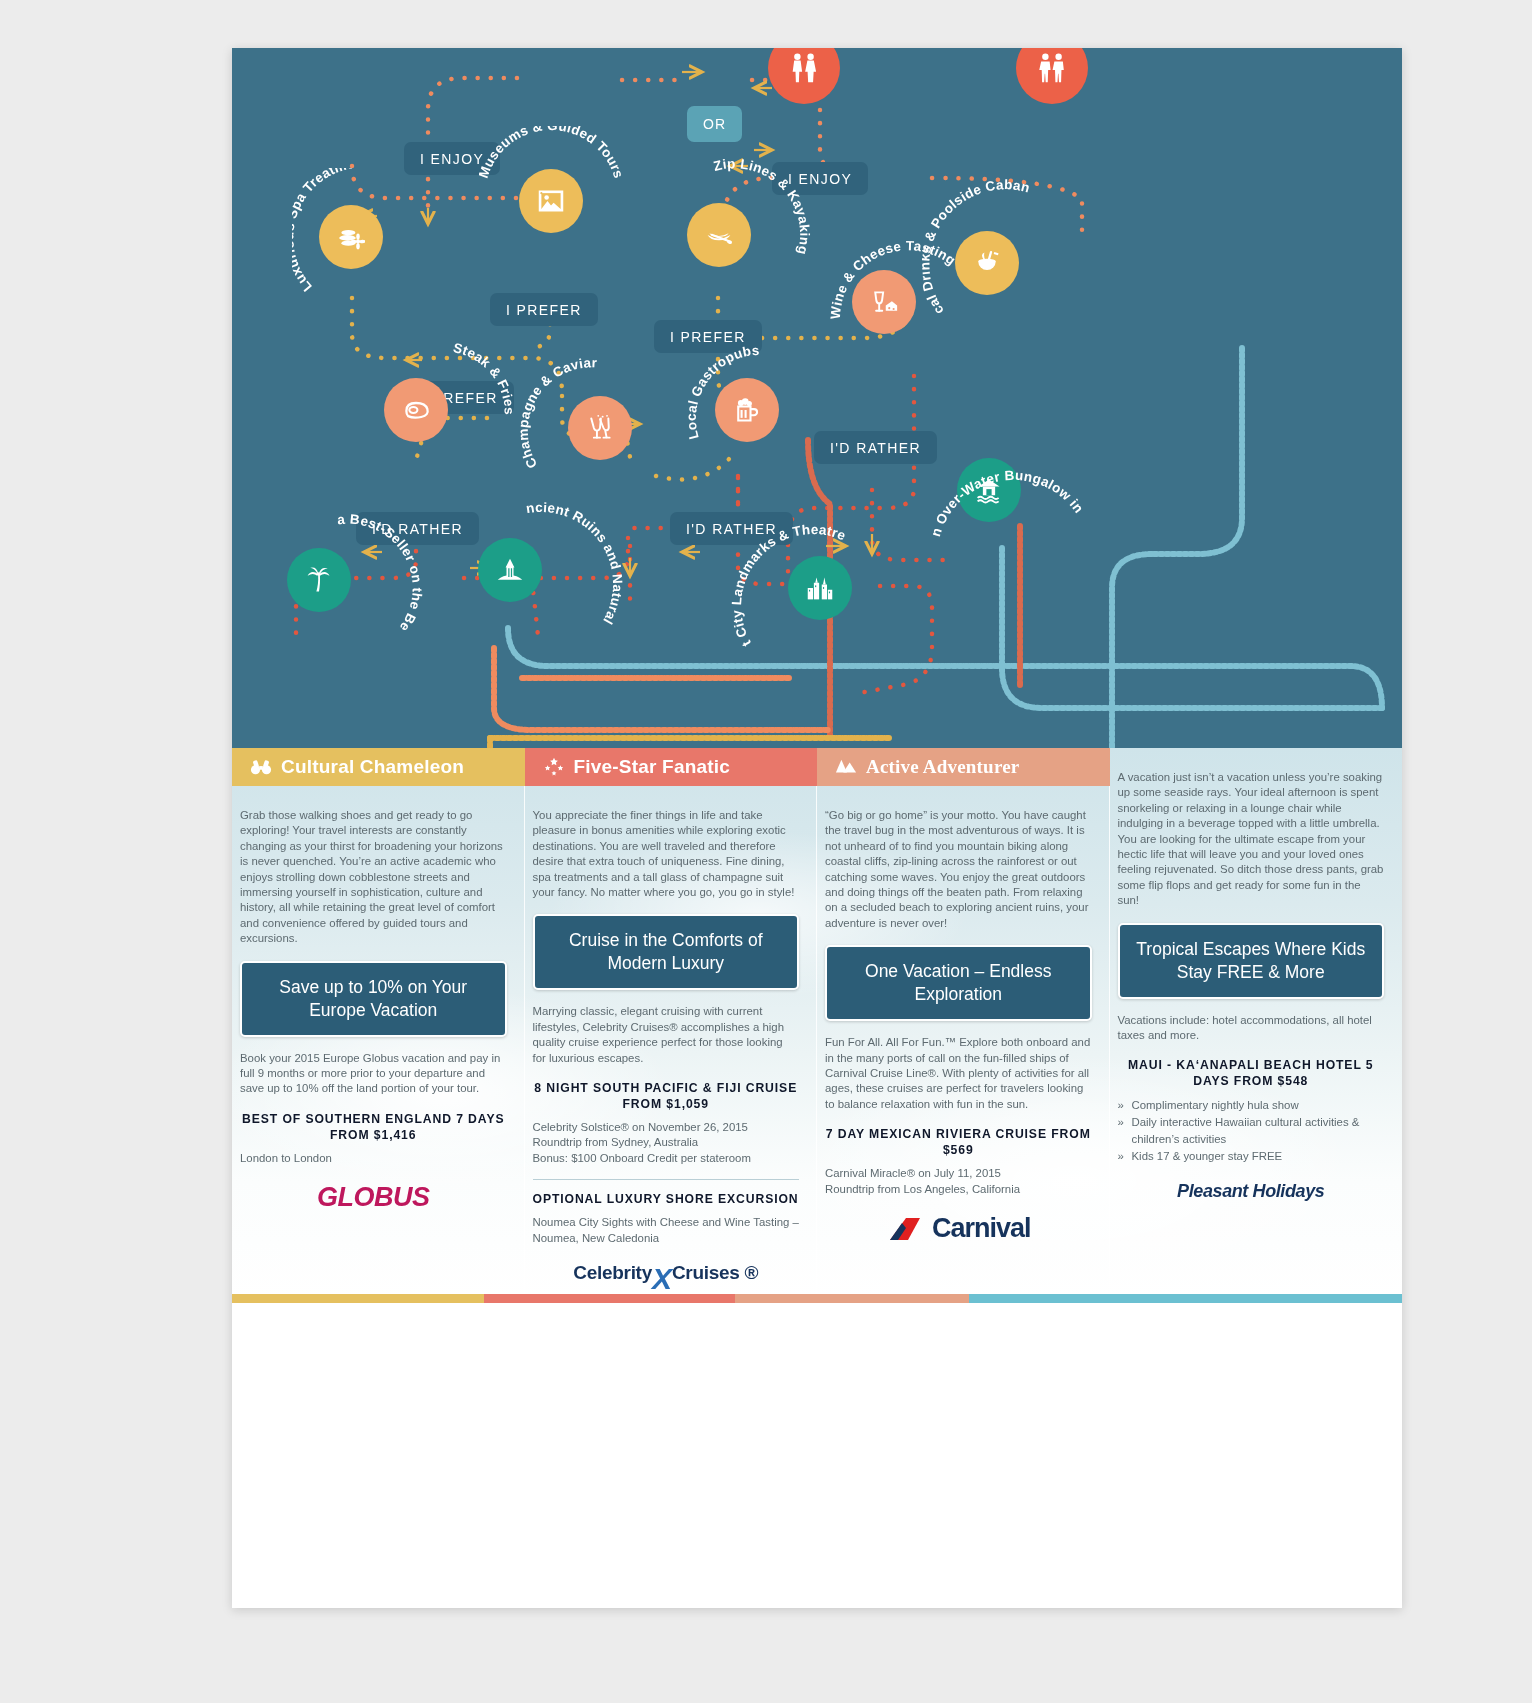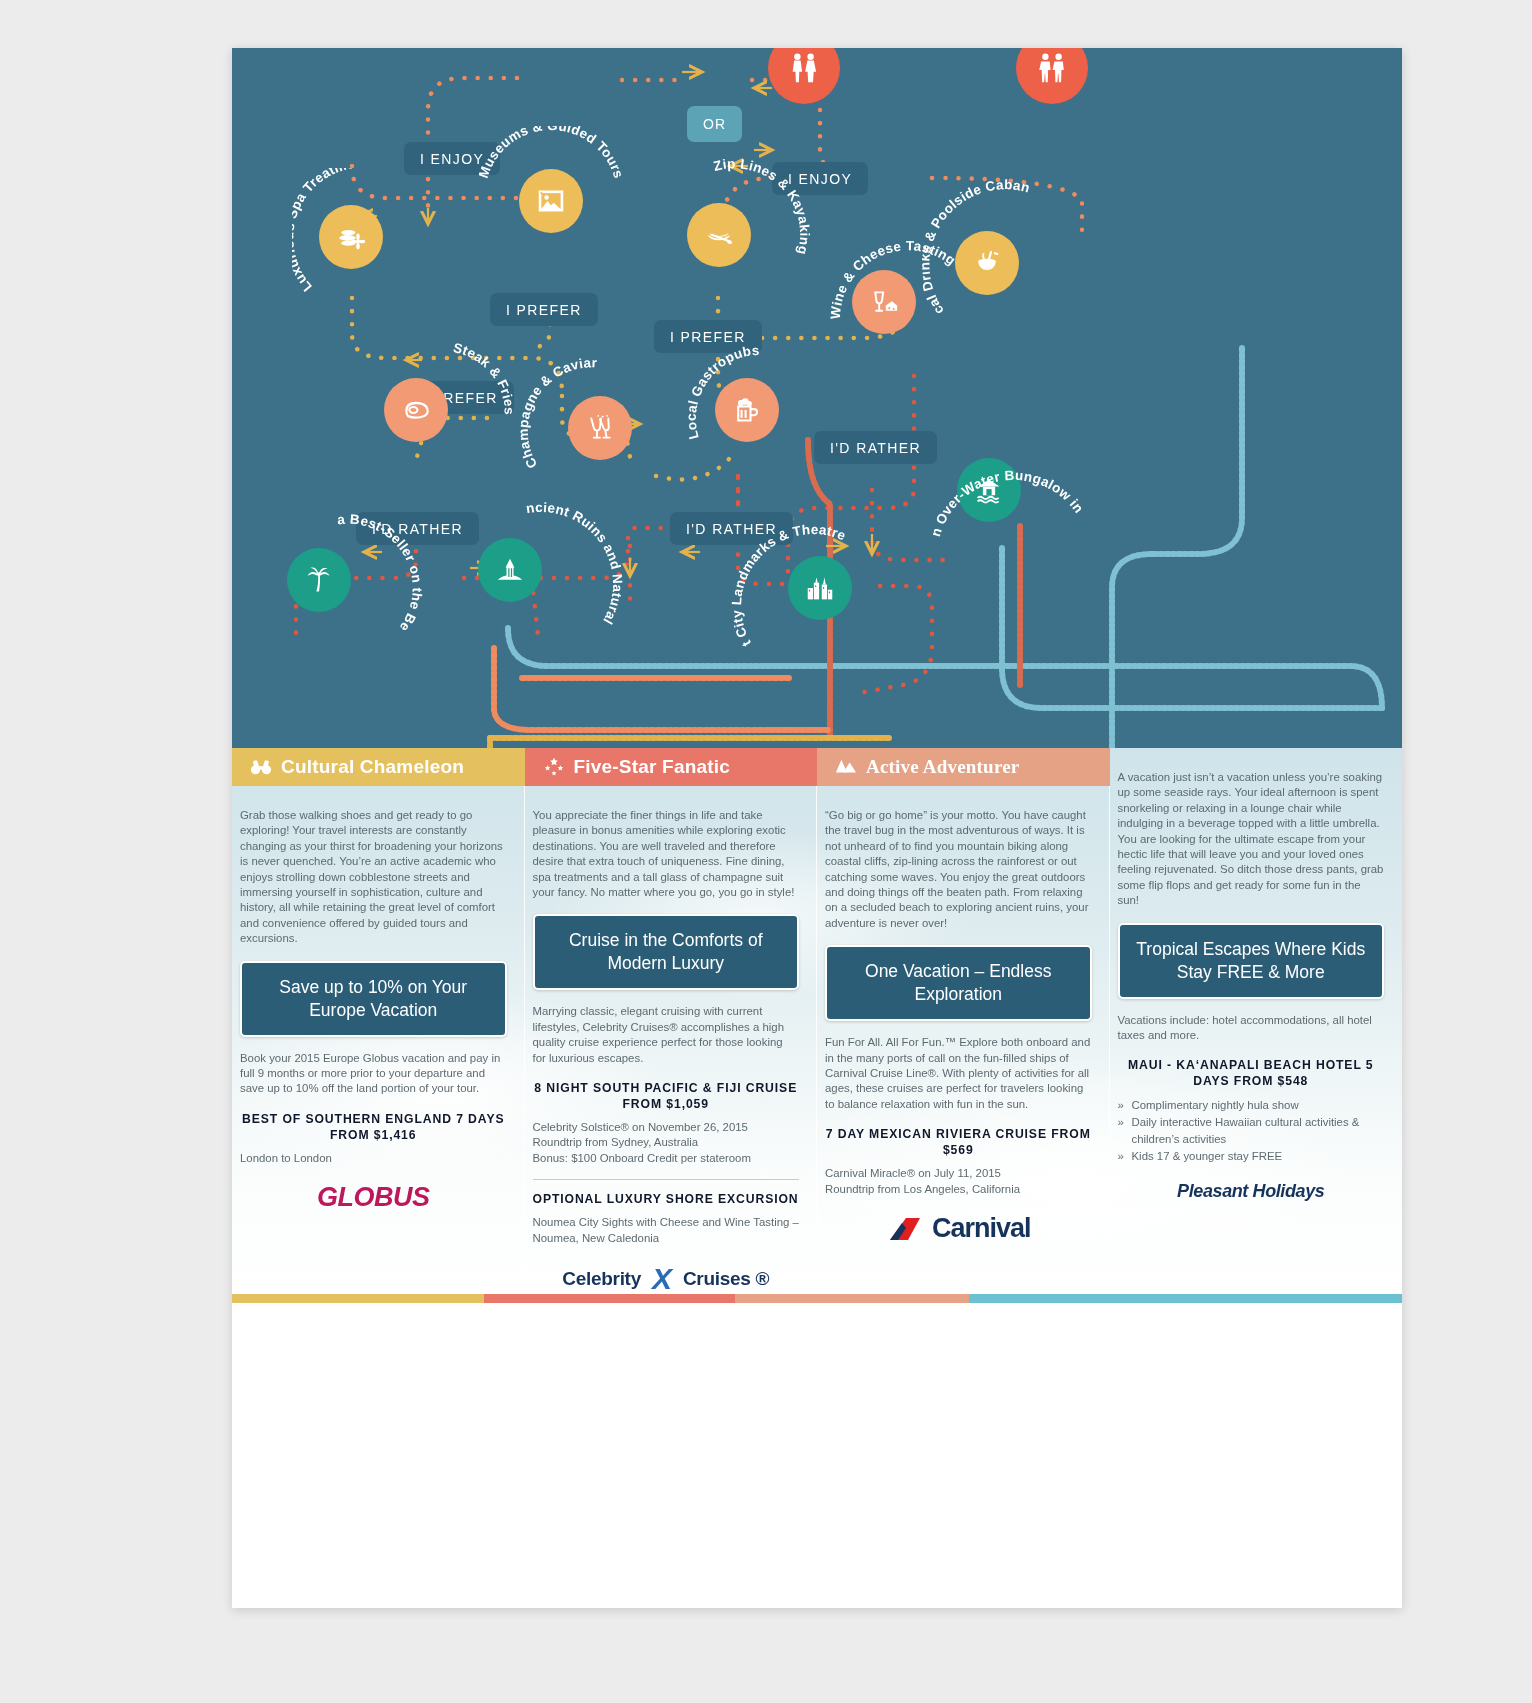--- a/index.html
+++ b/index.html
@@ -136,21 +136,21 @@
   .bullets { list-style:none; font-size:11.4px; line-height:17px; color:#5d6a70; }
   .bullets li { padding-left:14px; position:relative; }
   .bullets li:before { content:"\00BB"; position:absolute; left:0; color:#5d6a70; }
 
   .brand { text-align:center; margin-top:16px; }
   .brand-globus {
     font-family:"Liberation Sans", sans-serif;
     font-size:27px; font-weight:bold; color:#be185d;
     letter-spacing:-.5px; font-style:italic;
   }
-  .brand-celebrity { display:flex; align-items:center; justify-content:center; gap:11px; }
+  .brand-celebrity { display:flex; justify-content:center; gap:0; }
   .brand-celebrity .txt { color:#16335c; font-size:19px; font-weight:bold; letter-spacing:-.3px; }
   .brand-celebrity .x { color:#2a6db5; font-size:30px; font-weight:bold; font-style:italic; }
   .brand-carnival { display:flex; align-items:center; justify-content:center; gap:6px; }
   .brand-carnival .txt { color:#16335c; font-size:27px; font-weight:bold; letter-spacing:-1px; }
   .brand-pleasant { color:#16335c; font-size:18px; font-weight:bold; font-style:italic; letter-spacing:-.4px; }
 
   .footer-bar { position:absolute; left:0; bottom:0; width:100%; height:9px; display:flex; }
   .fb { height:100%; }
   .fb1 { width:21.5%; background:#e5c05f; }
   .fb2 { width:21.5%; background:#e8776a; }

